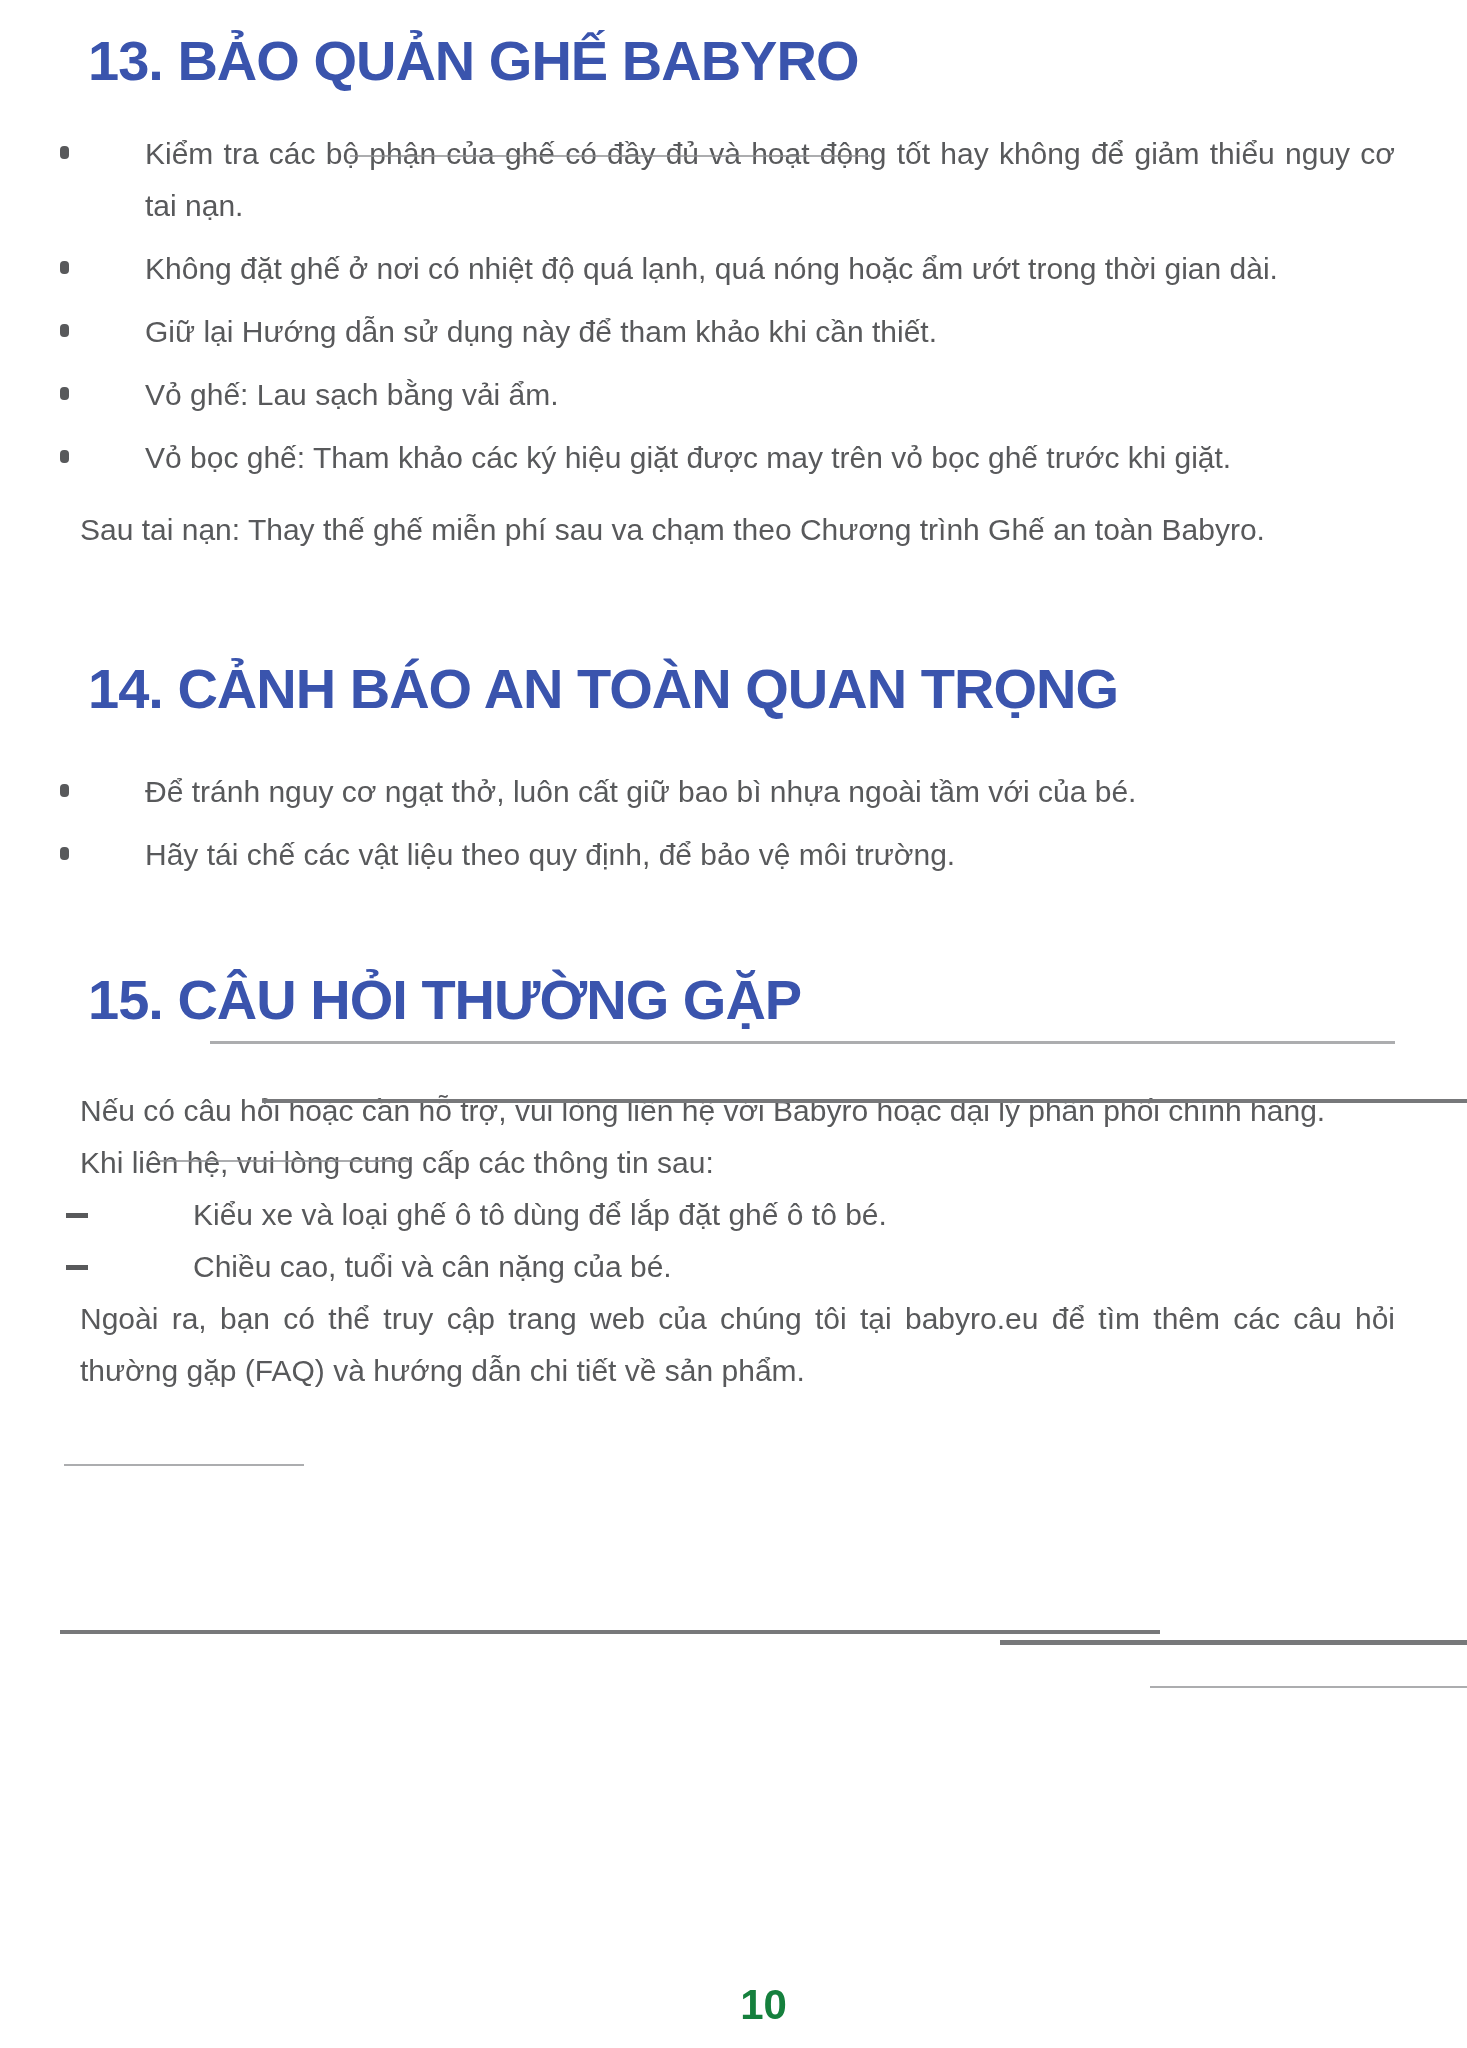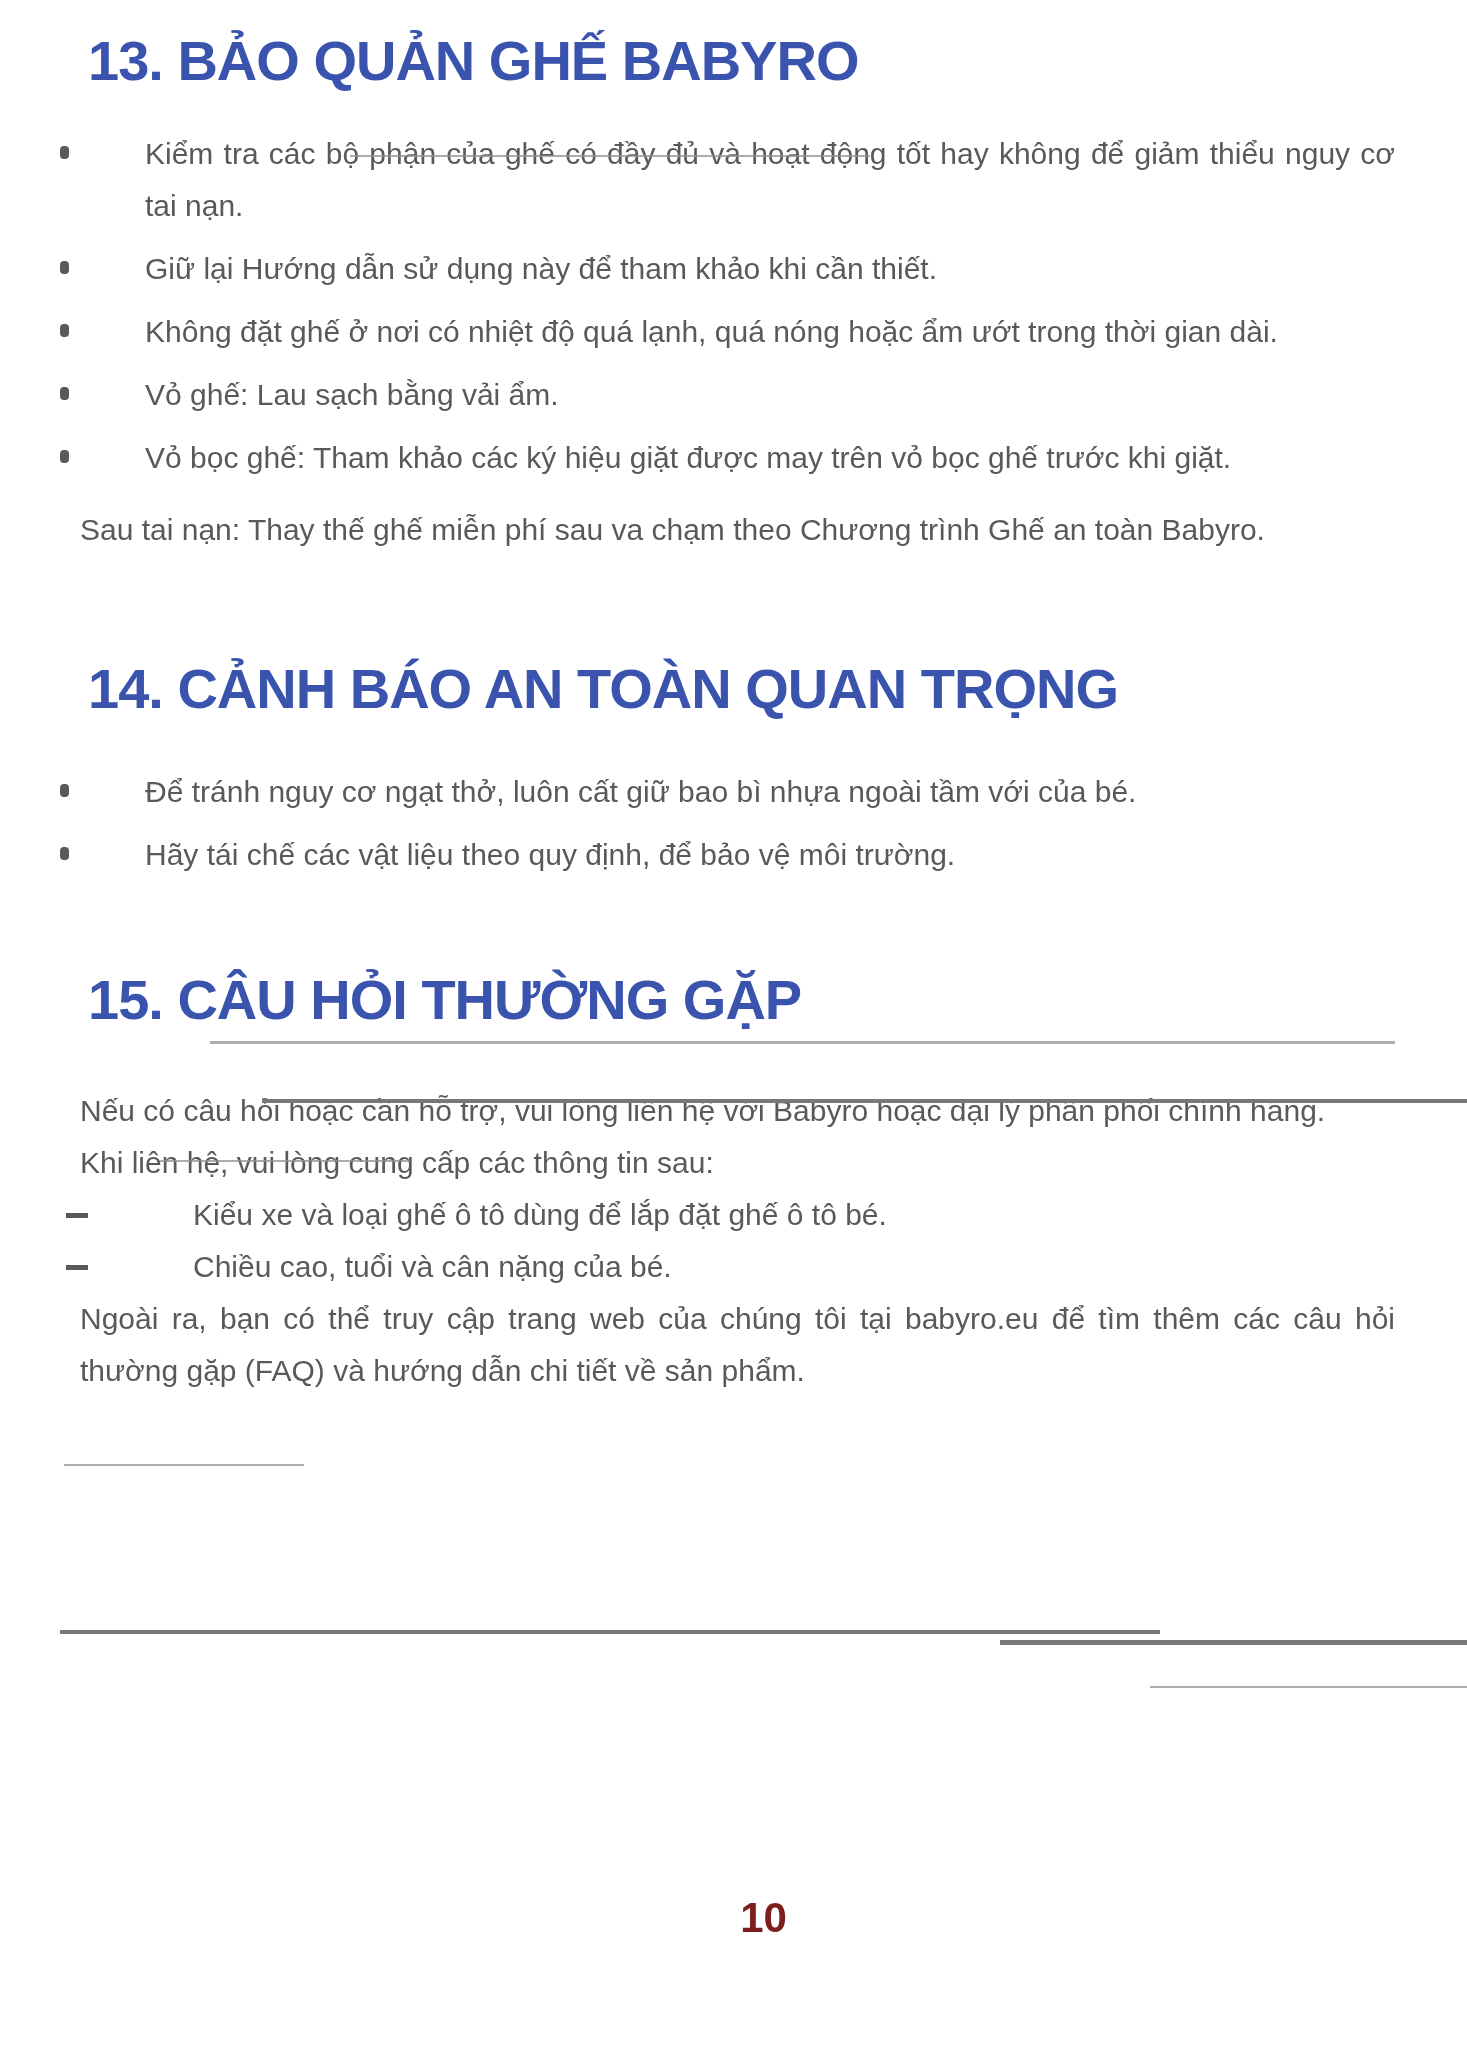--- a/index.html
+++ b/index.html
@@ -44,48 +44,48 @@
   ul.dashes{list-style:none;margin:0 0 0 -20px;padding:0;}
   ul.dashes li{display:flex;margin:0;gap:48px;}
   .dash-marker{flex:0 0 85px;}
   .dash-marker::before{
     content:"";display:block;width:22px;height:5px;
     background:#58595B;margin:24px 0 0 6px;
   }
   .dash-text{flex:1;text-align:left;}
 
   .footer{
-    position:absolute;top:1897px;left:50%;
+    position:absolute;top:1984px;left:50%;
     transform:translateX(calc(-50% + 30px));
     font-weight:bold;font-size:42px;line-height:42px;
-    color:#7f1d1d;
+    color:#15803d;
   }
 
   .art{position:absolute;background:#77787A;}
   .art.light{background:#909194;opacity:.75;}
 </style>
 </head>
 <body>
 
 <div class="content">
 
   <div class="sec-heading">13. BẢO QUẢN GHẾ BABYRO</div>
 
   <ul class="bullets body-text">
     <li>
       <span class="bullet-marker"></span>
       <span class="bullet-text">Kiểm tra các bộ phận của ghế có đầy đủ và hoạt động tốt hay không để giảm thiểu nguy cơ tai nạn.</span>
     </li>
     <li>
       <span class="bullet-marker"></span>
-      <span class="bullet-text">Giữ lại Hướng dẫn sử dụng này để tham khảo khi cần thiết.</span>
+      <span class="bullet-text">Không đặt ghế ở nơi có nhiệt độ quá lạnh, quá nóng hoặc ẩm ướt trong thời gian dài.</span>
     </li>
     <li>
       <span class="bullet-marker"></span>
-      <span class="bullet-text">Không đặt ghế ở nơi có nhiệt độ quá lạnh, quá nóng hoặc ẩm ướt trong thời gian dài.</span>
+      <span class="bullet-text">Giữ lại Hướng dẫn sử dụng này để tham khảo khi cần thiết.</span>
     </li>
     <li>
       <span class="bullet-marker"></span>
       <span class="bullet-text">Vỏ ghế: Lau sạch bằng vải ẩm.</span>
     </li>
     <li>
       <span class="bullet-marker"></span>
       <span class="bullet-text">Vỏ bọc ghế: Tham khảo các ký hiệu giặt được may trên vỏ bọc ghế trước khi giặt.</span>
     </li>
   </ul>

